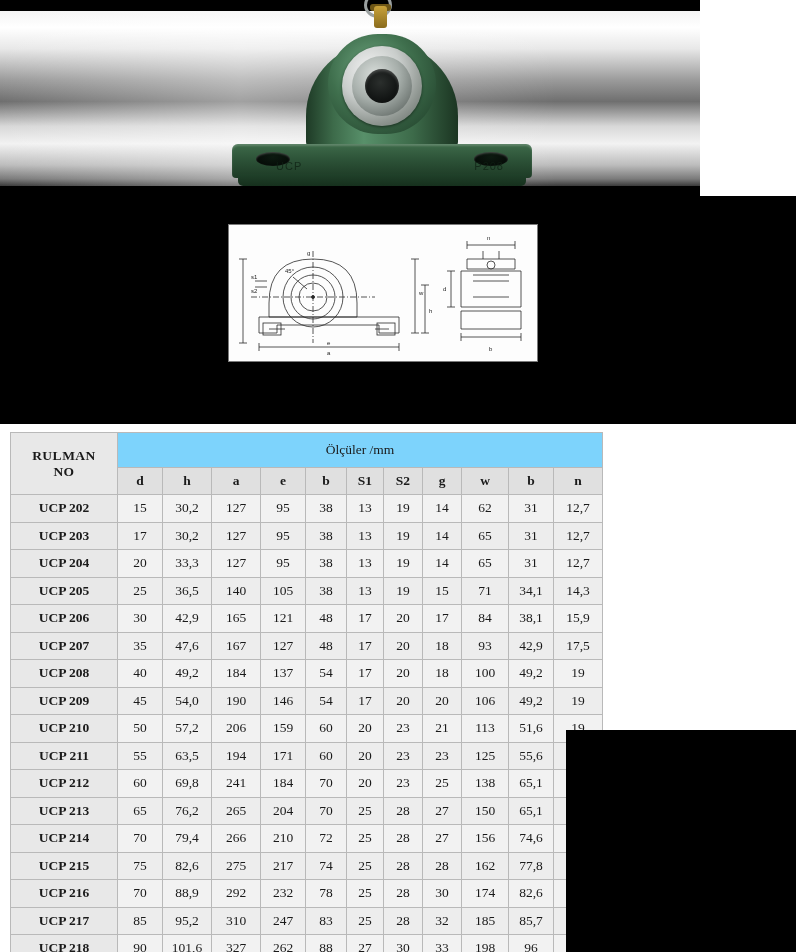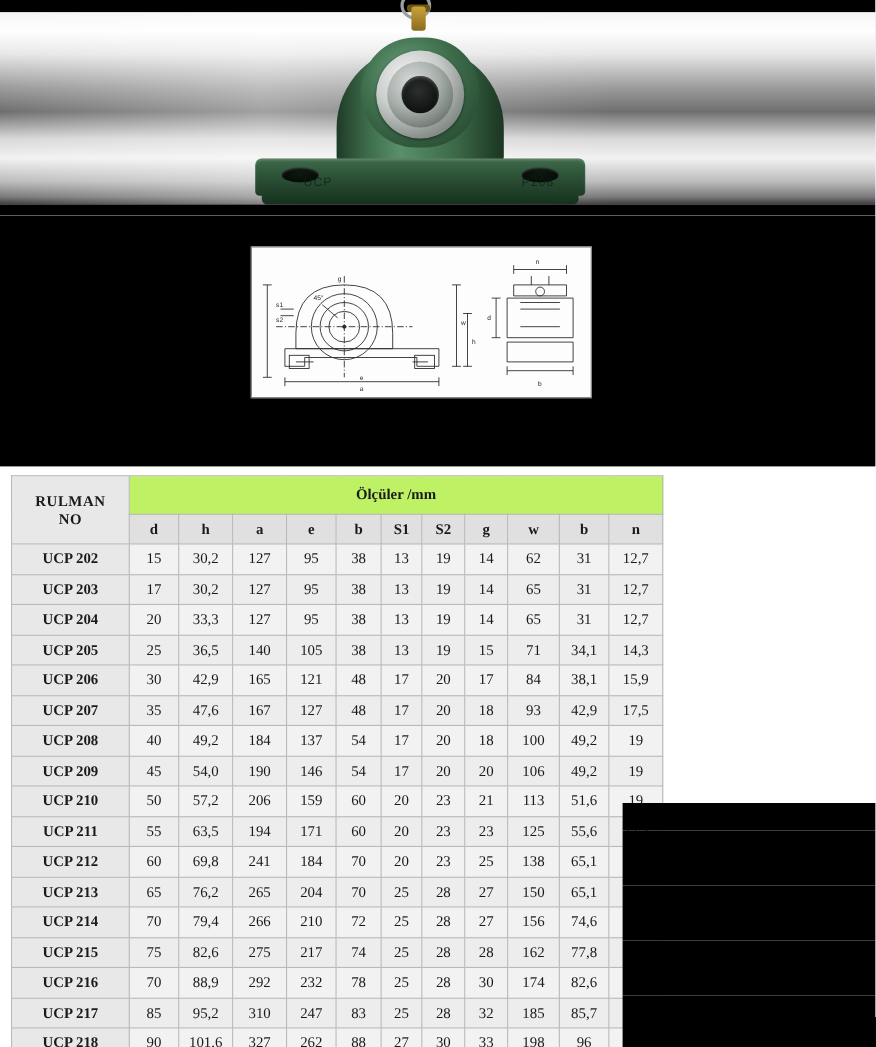--- a/index.html
+++ b/index.html
@@ -12,22 +12,22 @@
     height: 952px;
     position: relative;
     font-family: "Liberation Serif", serif;
     overflow: hidden;
   }
 
   
   .photo-band {
     position: absolute;
     left: 0; top: 0;
-    width: 796px; height: 196px;
-    background: #f0abfc;
+    width: 700px; height: 196px;
+    background: #c2410c;
     overflow: hidden;
   }
   .photo-bg-left {
     position: absolute;
     left: 0; top: 10px;
     width: 796px; height: 176px;
     background: linear-gradient(to bottom,
        #f4f4f4 0%, #ffffff 10%, #e8e8e8 22%,
        #9a9a9a 40%, #6f6f6f 52%, #d8d8d8 66%,
        #f2f2f2 76%, #bdbdbd 88%, #7a7a7a 96%, #3a3a3a 100%);
@@ -150,22 +150,22 @@
   }
   th.corner {
     width: 104px; height: 56px;
     background: #e8e8e8;
     font-weight: bold;
     font-size: 15px;
     line-height: 1.15;
     letter-spacing: .5px;
   }
   th.group {
-    background: #bef264;
-    font-weight: bold;
+    background: #7dd3fc;
+    font-weight: normal;
     font-size: 17px;
     height: 32px;
   }
   th.sub {
     background: #e0e0e0;
     font-weight: bold;
     height: 24px;
     font-size: 13.5px;
   }
   td.model {

